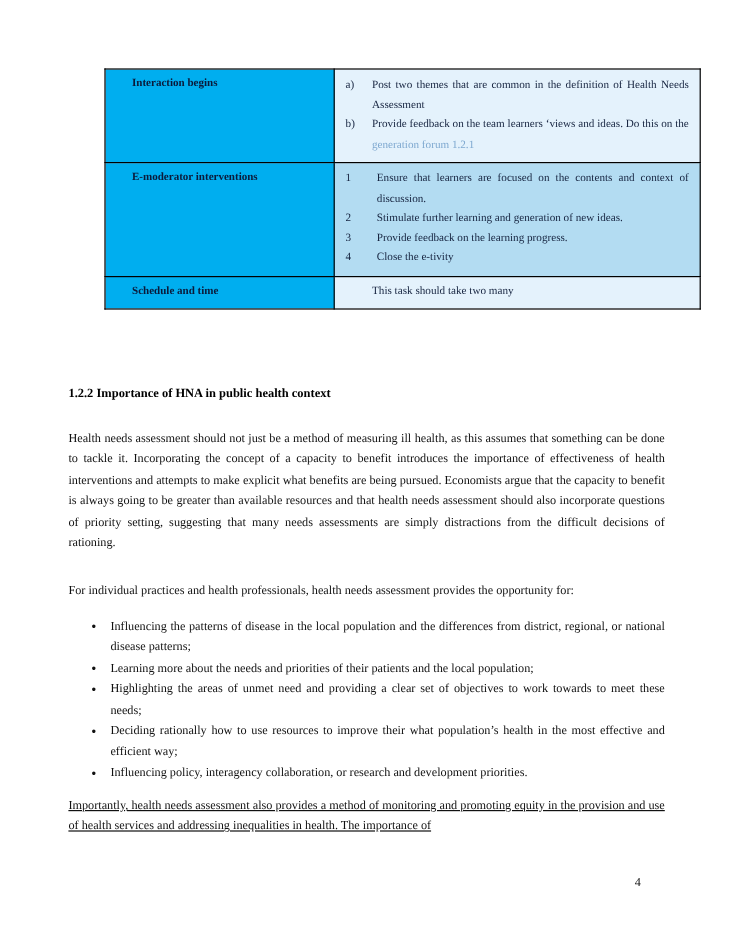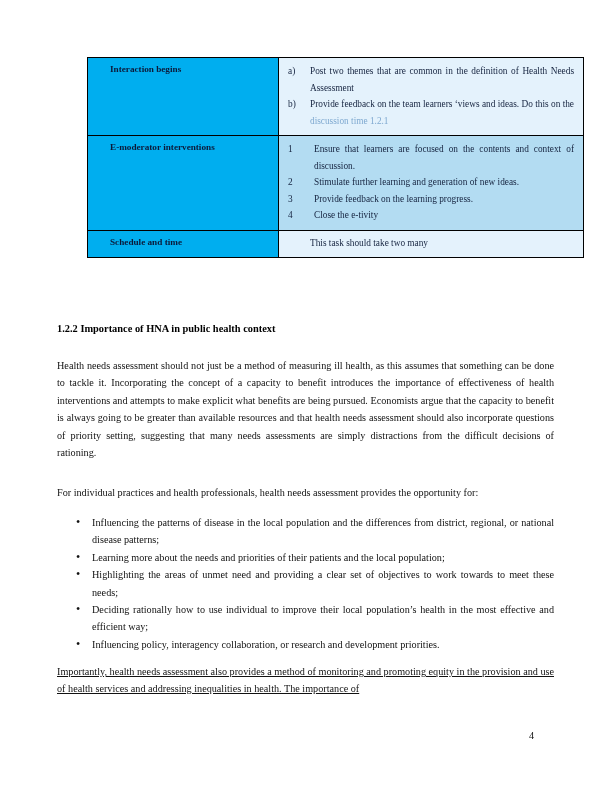--- a/index.html
+++ b/index.html
@@ -169,21 +169,21 @@
         <td class="col-label">
           <div class="lbl">Interaction begins</div>
         </td>
         <td class="col-body">
           <div class="item">
             <span class="marker">a)</span>
             <span class="itext">Post two themes that are common in the definition of Health Needs Assessment</span>
           </div>
           <div class="item">
             <span class="marker">b)</span>
-            <span class="itext"><span>Provide feedback on the team learners ‘views and ideas. Do this on the </span><span class="link">discussion time 1.2.1</span></span>
+            <span class="itext"><span>Provide feedback on the team learners ‘views and ideas. Do this on the </span><span class="link">generation forum 1.2.1</span></span>
           </div>
         </td>
       </tr>
 
       <tr>
         <td class="col-label">
           <div class="lbl">E-moderator interventions</div>
         </td>
         <td class="col-body shade">
           <div class="item numbered">
@@ -232,21 +232,21 @@
     <li>
       <span class="dot">•</span>
       <span class="btext">Learning more about the needs and priorities of their patients and the local population;</span>
     </li>
     <li>
       <span class="dot">•</span>
       <span class="btext">Highlighting the areas of unmet need and providing a clear set of objectives to work towards to meet these needs;</span>
     </li>
     <li>
       <span class="dot">•</span>
-      <span class="btext">Deciding rationally how to use individual to improve their local population’s health in the most effective and efficient way;</span>
+      <span class="btext">Deciding rationally how to use resources to improve their what population’s health in the most effective and efficient way;</span>
     </li>
     <li>
       <span class="dot">•</span>
       <span class="btext">Influencing policy, interagency collaboration, or research and development priorities.</span>
     </li>
   </ul>
 
   <div class="para p3">Importantly, health needs assessment also provides a method of monitoring and promoting equity in the provision and use of health services and addressing inequalities in health. The importance of</div>
 
   <div class="page-number">4</div>

